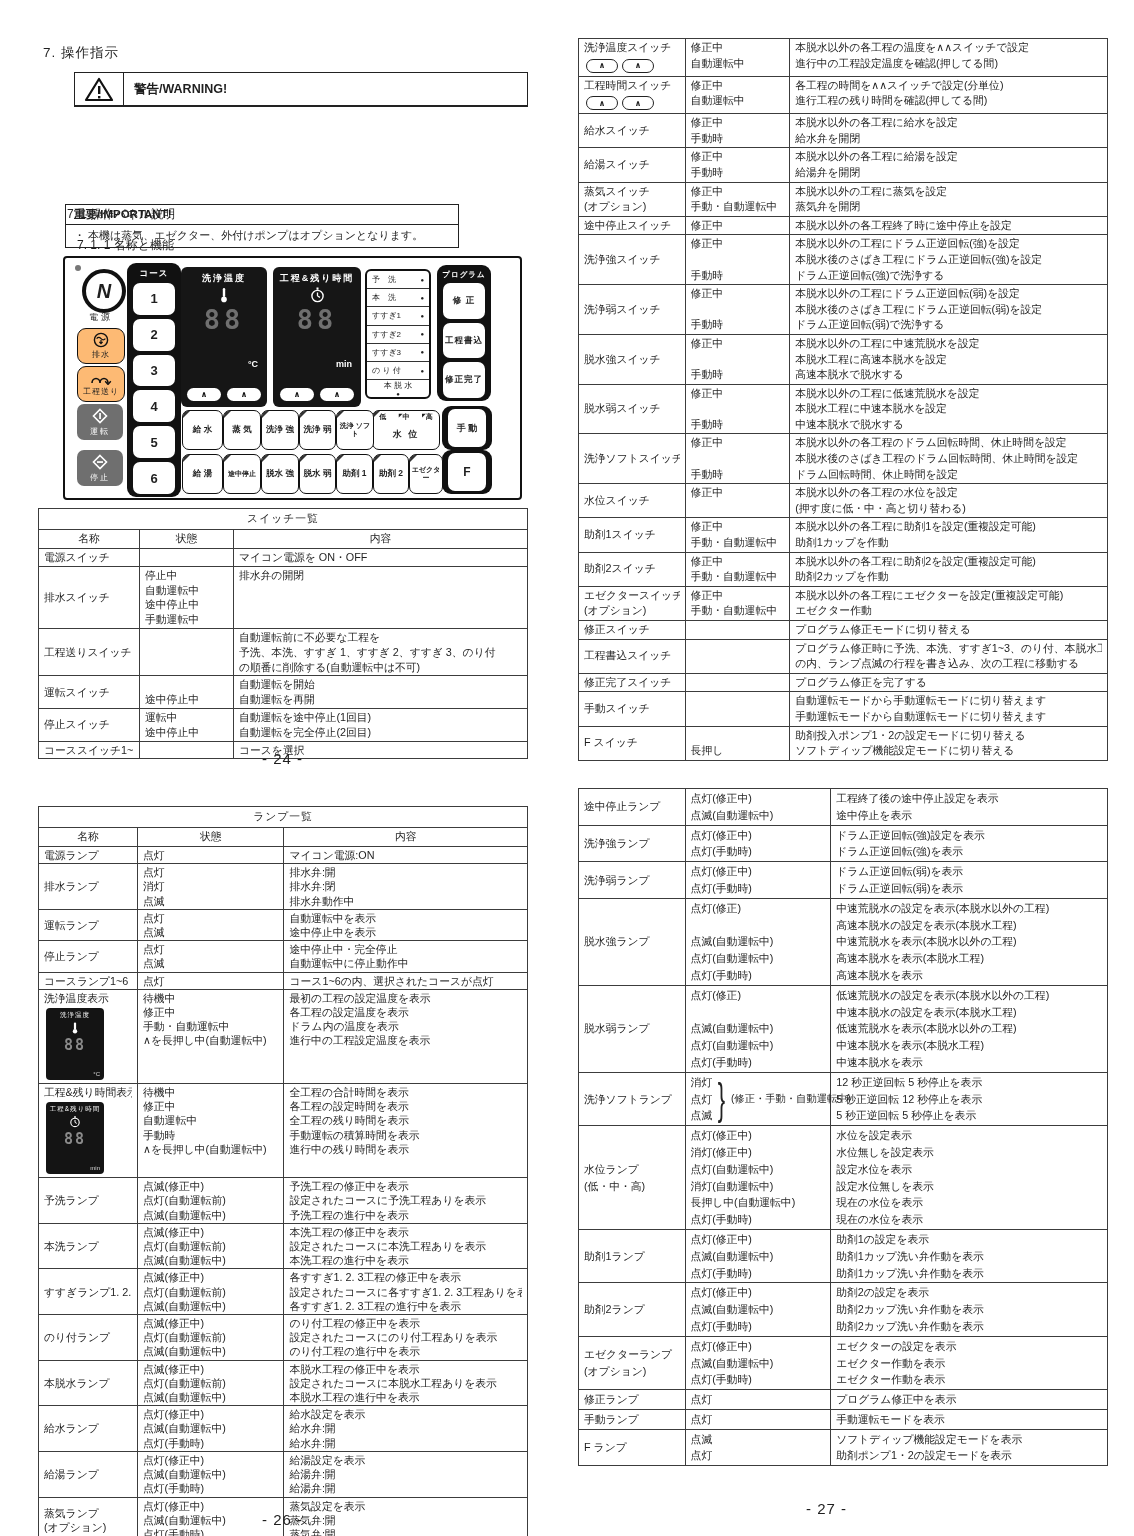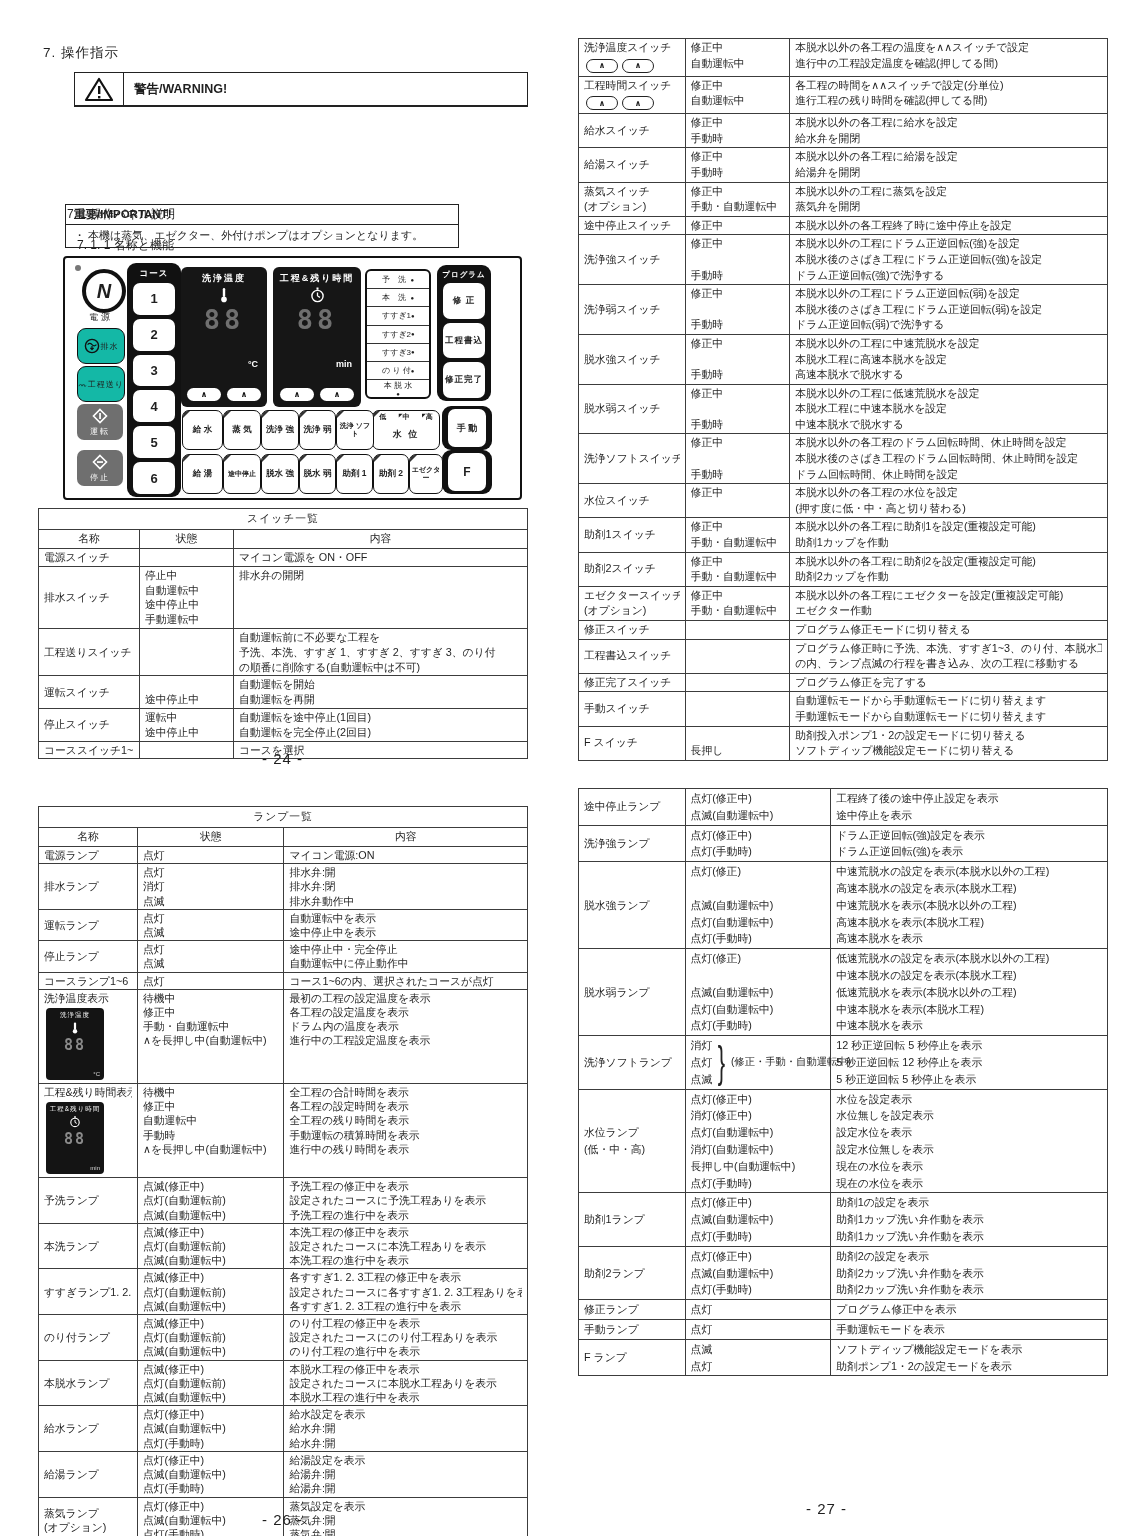--- a/index.html
+++ b/index.html
@@ -47,42 +47,42 @@
   .md-u{position:absolute;right:4px;bottom:3px;font-size:6px;color:#ddd;}
   .mi{display:block;margin:2px auto 0 auto;}
 
   
   .panel{border:2px solid #111;border-radius:4px;background:#fff;}
   .pdot{position:absolute;left:10px;top:7px;width:6px;height:6px;border-radius:50%;background:#777;}
   .pwr-circle{position:absolute;left:17px;top:11px;width:36px;height:36px;border-radius:50%;
               border:4px solid #111;display:flex;align-items:center;justify-content:center;
               font-weight:bold;font-style:italic;font-size:20px;background:#fff;}
   .plabel{position:absolute;left:2px;top:53px;width:68px;text-align:center;font-size:9px;letter-spacing:3px;}
-  .sbtn{position:absolute;background:#14b8a6;border:1.8px solid #111;border-radius:9px;
-        display:flex;flex-direction:row;align-items:center;justify-content:center;gap:1px;}
+  .sbtn{position:absolute;background:#fdba74;border:1.8px solid #111;border-radius:9px;
+        display:flex;flex-direction:column;align-items:center;justify-content:center;gap:1px;}
   .sbtn .lbl{font-size:8px;letter-spacing:1px;white-space:nowrap;}
   .gbtn{position:absolute;background:#6f6f6f;border-radius:7px;display:flex;flex-direction:column;
         align-items:center;justify-content:center;gap:2px;color:#fff;}
   .gbtn .lbl{font-size:8px;letter-spacing:2px;}
   .blkcol{position:absolute;background:#111;border-radius:9px;display:flex;flex-direction:column;
           align-items:center;padding:3px;}
   .blkcol .ttl{color:#fff;font-size:8.5px;font-weight:bold;padding:2px 0 3px 0;letter-spacing:1px;white-space:nowrap;}
   .wbtn{background:#fff;border-radius:7px;display:flex;align-items:center;justify-content:center;
         font-weight:bold;}
   .disp{position:absolute;background:#161616;border-radius:6px;color:#fff;}
   .disp .d-t{font-size:9px;font-weight:bold;text-align:center;margin-top:5px;letter-spacing:2px;white-space:nowrap;}
   .disp .d-v{font-family:"DejaVu Sans Mono",monospace;font-size:27px;font-weight:bold;color:#6f6f6f;
              text-align:center;letter-spacing:4px;margin-top:1px;}
   .disp .d-u{position:absolute;right:9px;top:92px;font-size:9px;font-weight:bold;}
   .disp .d-pills{position:absolute;bottom:6px;left:0;right:0;display:flex;justify-content:center;gap:6px;}
   .dpill{width:34px;height:13px;background:#fff;border-radius:7px;display:flex;align-items:center;
          justify-content:center;color:#111;font-size:8px;font-weight:bold;}
   .lampcol{position:absolute;border:2px solid #111;border-radius:6px;background:#fff;}
   .lamprow{display:flex;align-items:center;justify-content:space-between;height:17.2px;
-           padding:0 15px;border-bottom:1px solid #333;font-size:8px;white-space:nowrap;}
+           padding:0 5px;border-bottom:1px solid #333;font-size:8px;white-space:nowrap;}
   .lamprow:last-child{border-bottom:none;flex-direction:column;}
   .lamprow .dot{font-size:6px;}
   .kbtn{position:absolute;background:#fff;border:1.8px solid #111;border-radius:7px;
         display:flex;align-items:center;justify-content:center;text-align:center;
         font-size:8.5px;font-weight:600;line-height:1.15;padding:1px;}
   .kbtn::before{content:"";position:absolute;top:0px;left:0px;border-top:7px solid #333;
                 border-right:7px solid transparent;border-top-left-radius:5px;}
   .kbtn.sm{font-size:7px;}
   .wl-top{position:absolute;top:2px;left:0;right:0;display:flex;justify-content:space-around;
           font-size:7px;font-weight:600;}
@@ -1096,20 +1096,37 @@
             </td>
             <td class="ct">
               <div>
                 <div class="ln">ドラム正逆回転(強)設定を表示</div>
                 <div class="ln">ドラム正逆回転(強)を表示</div>
               </div>
             </td>
           </tr>
           <tr>
             <td class="nm">
+              <div class="ln">洗浄弱ランプ</div>
+            </td>
+            <td class="st">
+              <div>
+                <div class="ln">点灯(修正中)</div>
+                <div class="ln">点灯(手動時)</div>
+              </div>
+            </td>
+            <td class="ct">
+              <div>
+                <div class="ln">ドラム正逆回転(弱)を表示</div>
+                <div class="ln">ドラム正逆回転(弱)を表示</div>
+              </div>
+            </td>
+          </tr>
+          <tr>
+            <td class="nm">
               <div class="ln">脱水強ランプ</div>
             </td>
             <td class="st">
               <div>
                 <div class="ln">点灯(修正)</div>
                 <div class="ln">&nbsp;</div>
                 <div class="ln">点滅(自動運転中)</div>
                 <div class="ln">点灯(自動運転中)</div>
                 <div class="ln">点灯(手動時)</div>
               </div>
@@ -1229,20 +1246,40 @@
             <td class="ct">
               <div>
                 <div class="ln">助剤2の設定を表示</div>
                 <div class="ln">助剤2カップ洗い弁作動を表示</div>
                 <div class="ln">助剤2カップ洗い弁作動を表示</div>
               </div>
             </td>
           </tr>
           <tr>
             <td class="nm">
+              <div class="ln">エゼクターランプ</div>
+              <div class="ln">(オプション)</div>
+            </td>
+            <td class="st">
+              <div>
+                <div class="ln">点灯(修正中)</div>
+                <div class="ln">点滅(自動運転中)</div>
+                <div class="ln">点灯(手動時)</div>
+              </div>
+            </td>
+            <td class="ct">
+              <div>
+                <div class="ln">エゼクターの設定を表示</div>
+                <div class="ln">エゼクター作動を表示</div>
+                <div class="ln">エゼクター作動を表示</div>
+              </div>
+            </td>
+          </tr>
+          <tr>
+            <td class="nm">
               <div class="ln">修正ランプ</div>
             </td>
             <td class="st">
               <div>
                 <div class="ln">点灯</div>
               </div>
             </td>
             <td class="ct">
               <div>
                 <div class="ln">プログラム修正中を表示</div>

